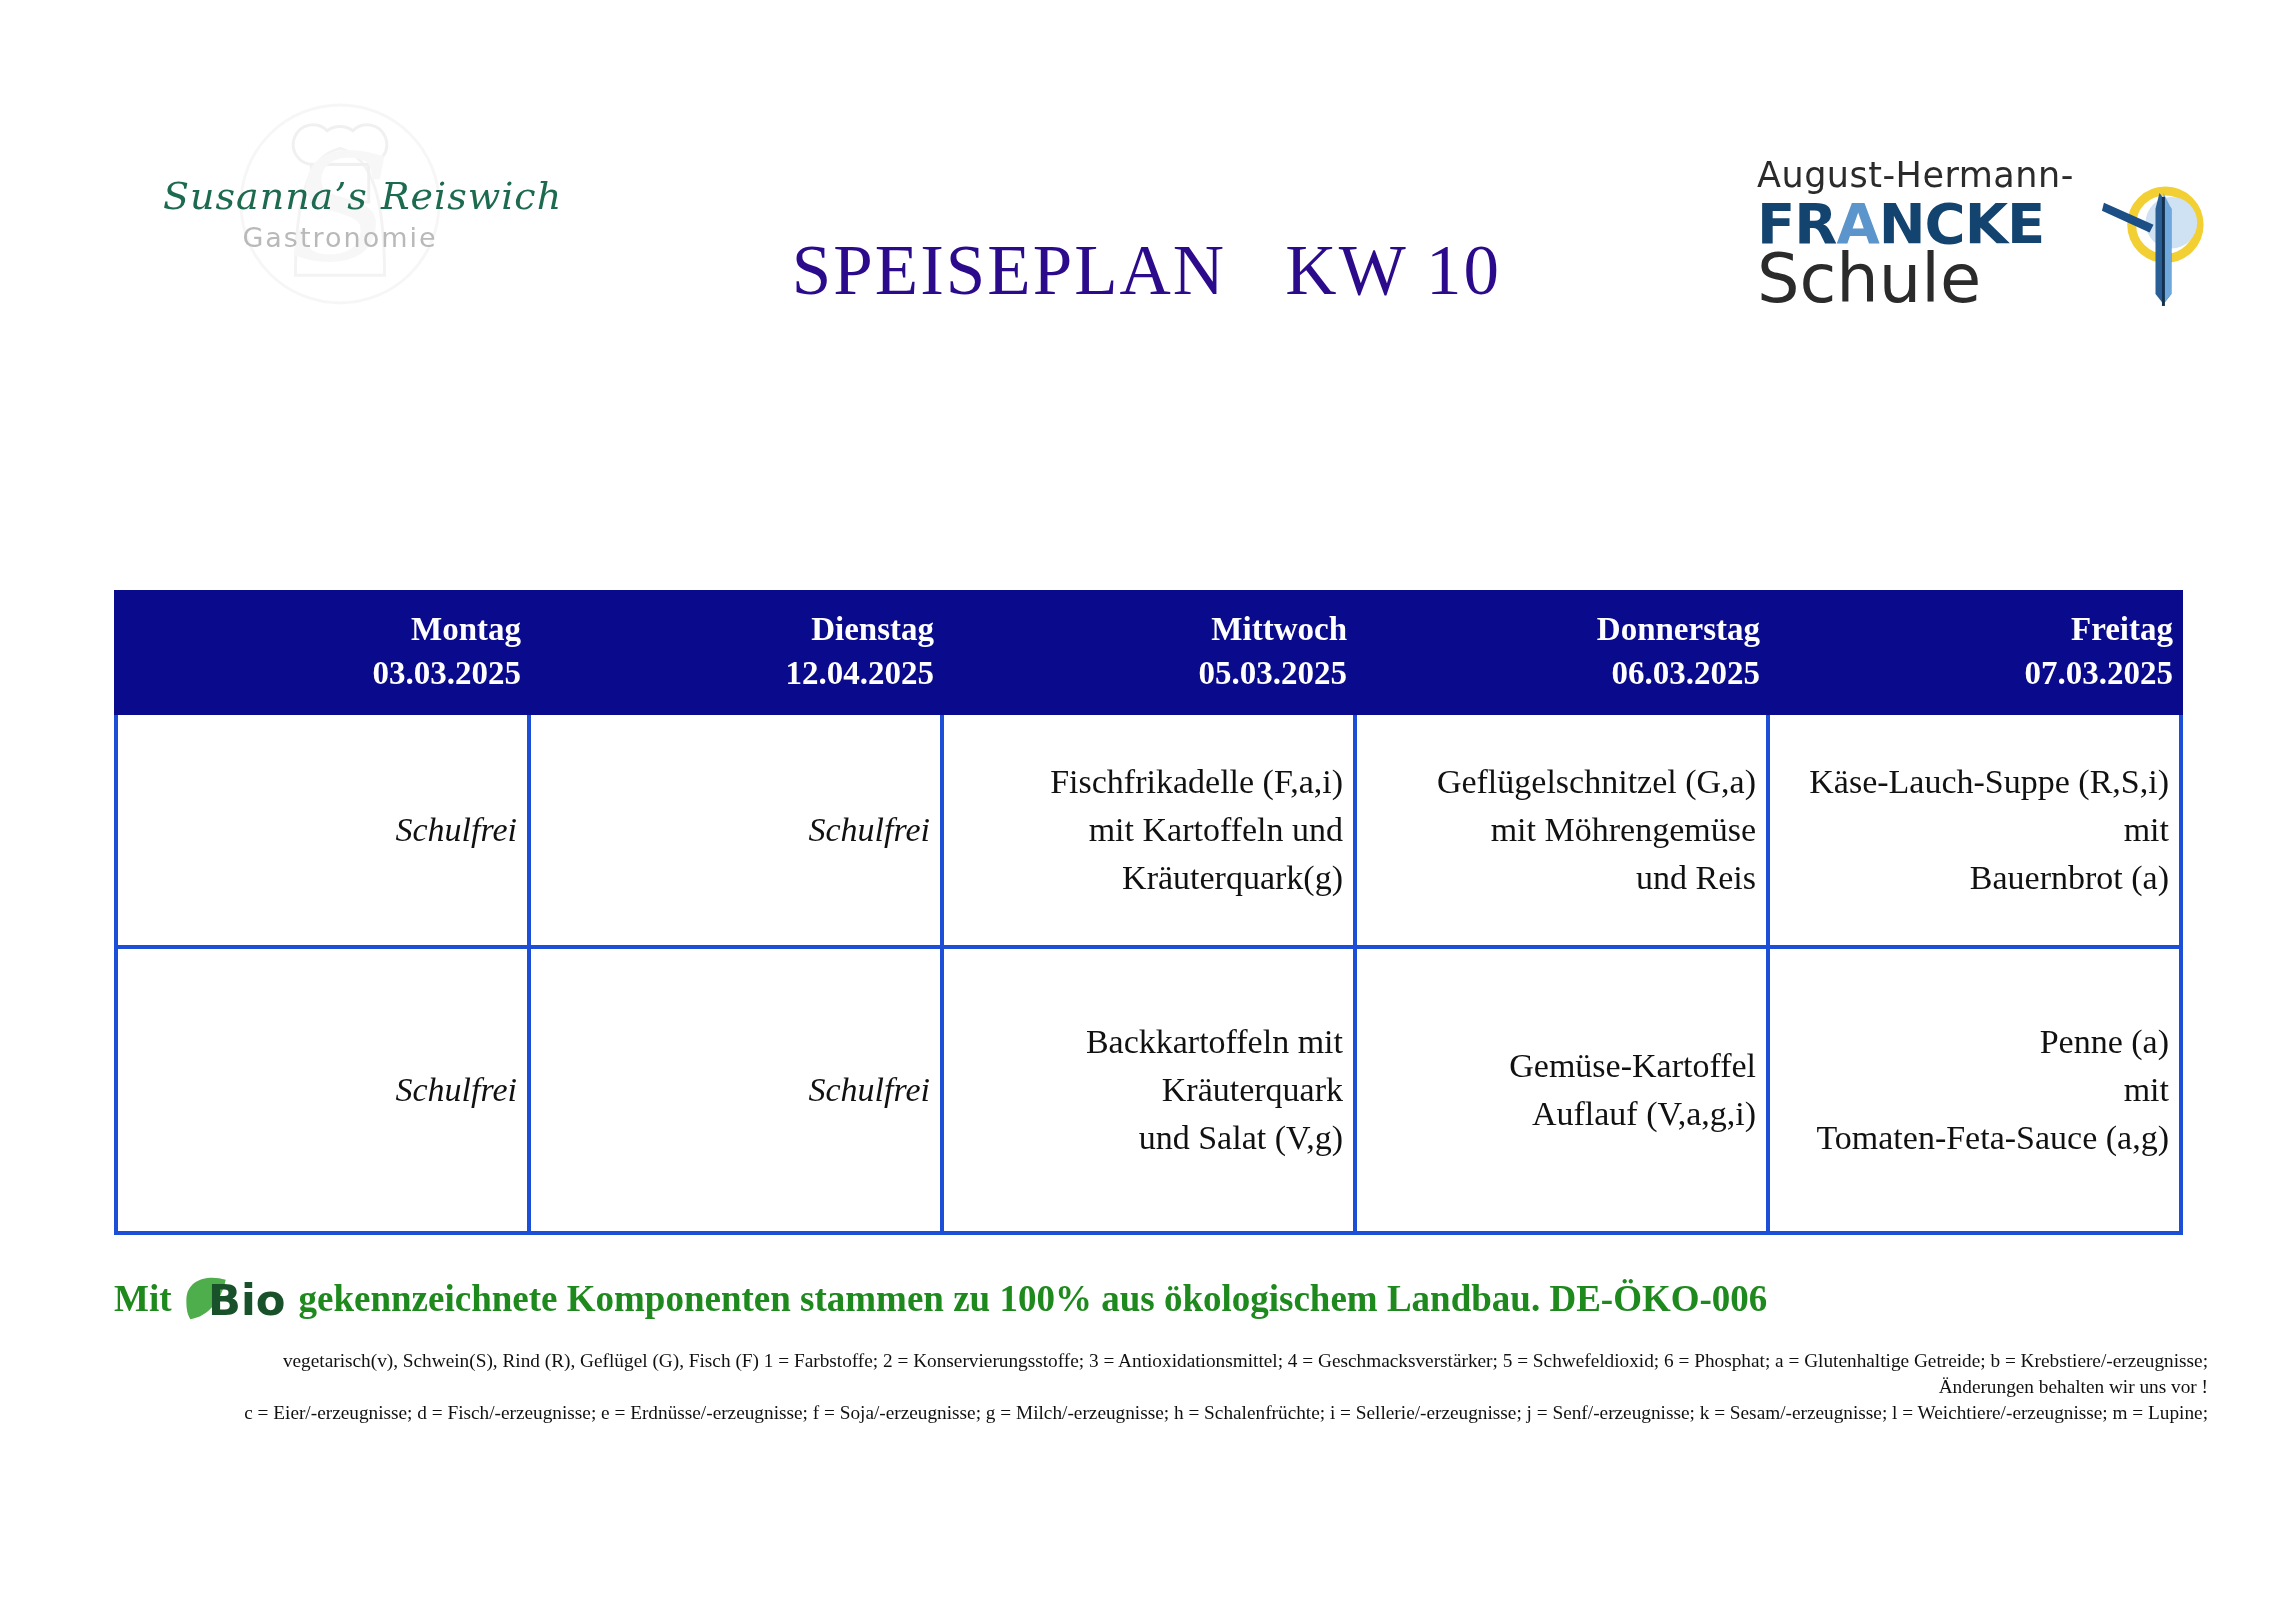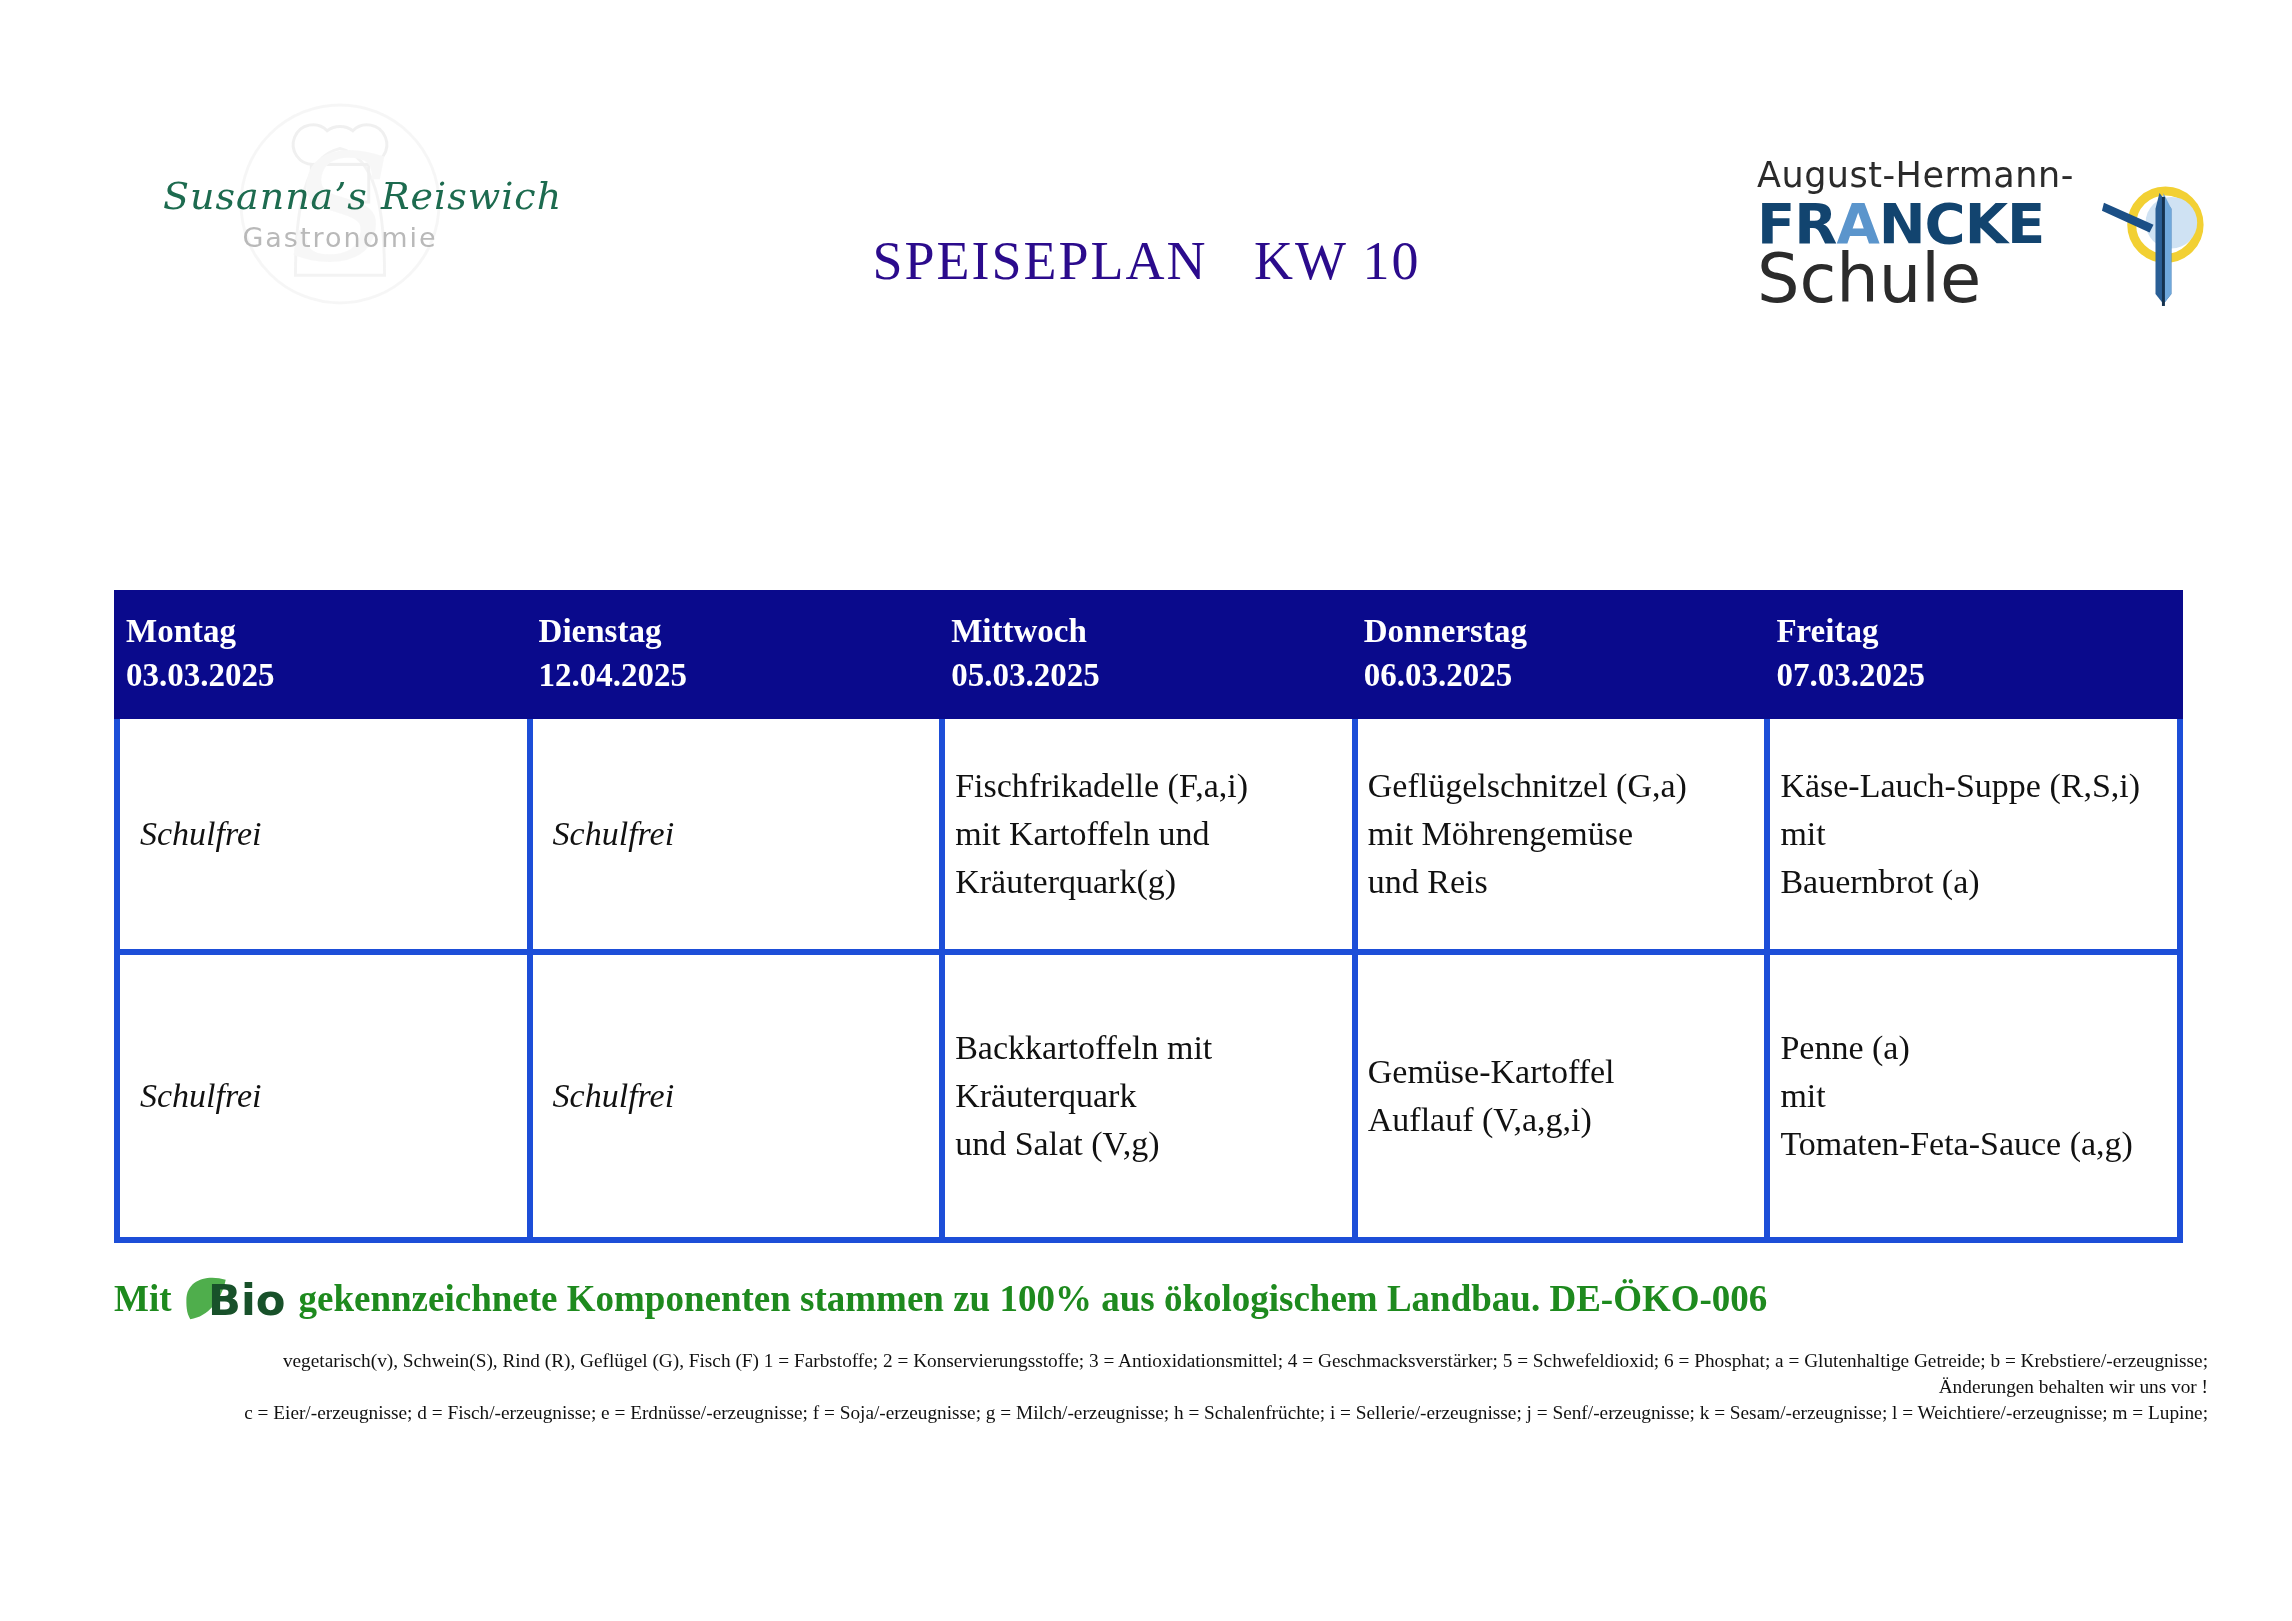--- a/index.html
+++ b/index.html
@@ -110,40 +110,40 @@
   }
 
   
   .plan-title {
     position: absolute;
     left: 0;
     top: 230px;
     width: 2293px;
     text-align: center;
     font-family: "Liberation Serif", serif;
-    font-size: 54px;
+    font-size: 71px;
     letter-spacing: 2px;
     color: #2b0b8c;
     white-space: pre;
   }
 
   
   .menu-table {
     position: absolute;
     left: 114px;
     top: 590px;
     width: 2069px;
     border-collapse: collapse;
     table-layout: fixed;
   }
   .menu-table col { width: 20%; }
   .menu-table th,
   .menu-table td {
-    border: 6px solid #1d4ed8;
-    text-align: left;
+    border: 4px solid #1d4ed8;
+    text-align: right;
     vertical-align: middle;
   }
   .menu-table thead th {
     background: #0a0a8c;
     color: #ffffff;
     font-family: "Liberation Serif", serif;
     font-weight: bold;
     font-size: 33px;
     line-height: 1.32;
     padding: 14px 6px 16px 6px;

